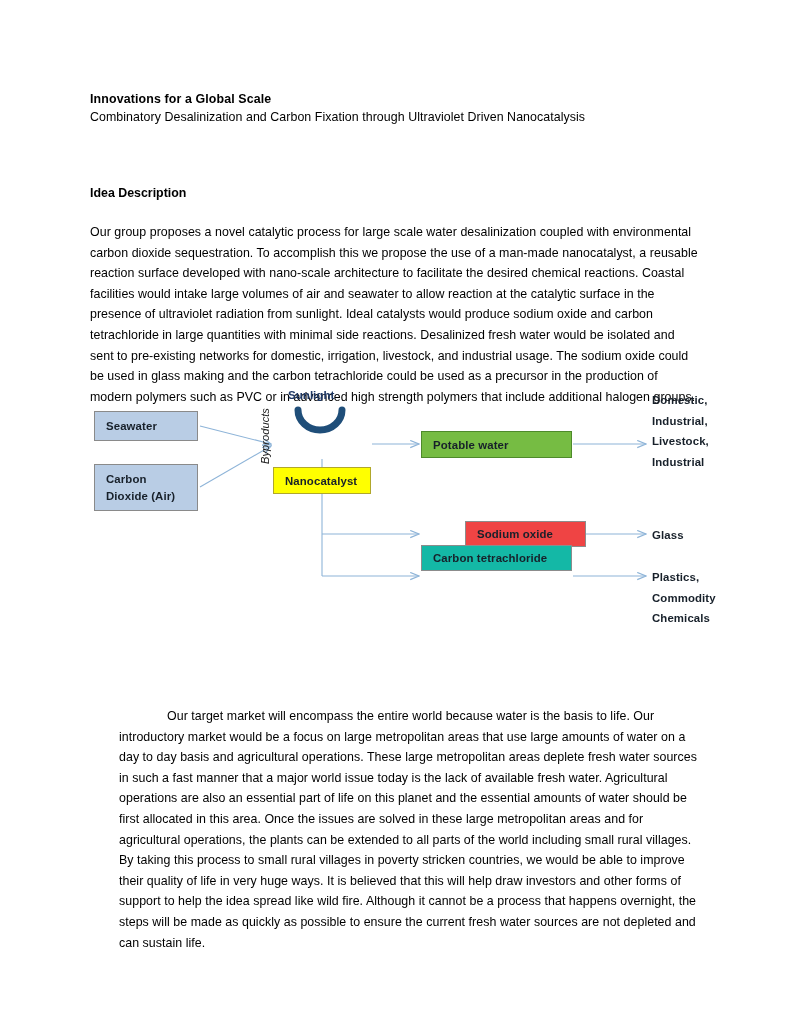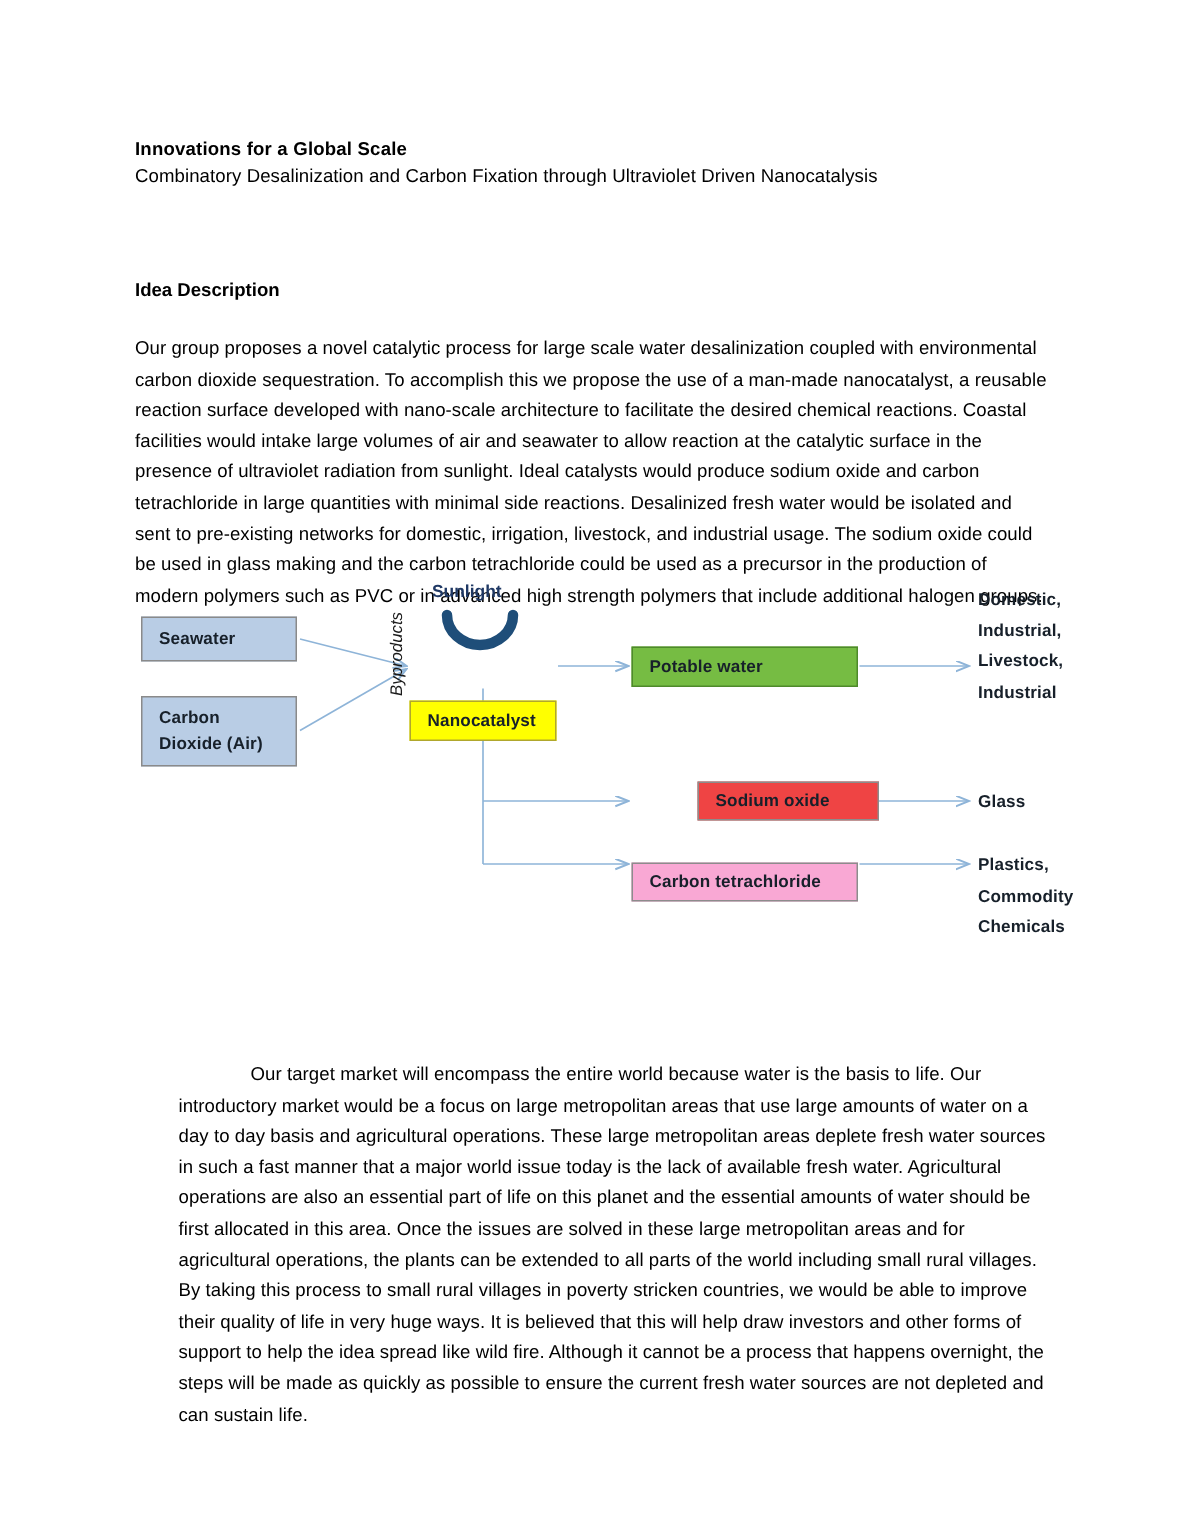--- a/index.html
+++ b/index.html
@@ -109,22 +109,22 @@
     background: #76bc43;
     border: 1px solid #4e8a2b;
   }
   .node-sodium {
     left: 331px; top: 139px; width: 121px; height: 26px;
     background: #ef4444;
     border: 1px solid #8c8c8c;
     margin-left: 44px;
   }
   .node-ctc {
-    left: 331px; top: 193px; width: 151px; height: 26px;
-    background: #f9a8d4;
+    left: 331px; top: 163px; width: 151px; height: 26px;
+    background: #14b8a6;
     border: 1px solid #8c8c8c;
   }
   .sunlight-label {
     position: absolute;
     left: 198px; top: 6px;
     width: 90px;
     text-align: left;
     font-size: 11.6px;
     font-weight: bold;
     color: #1f3864;

